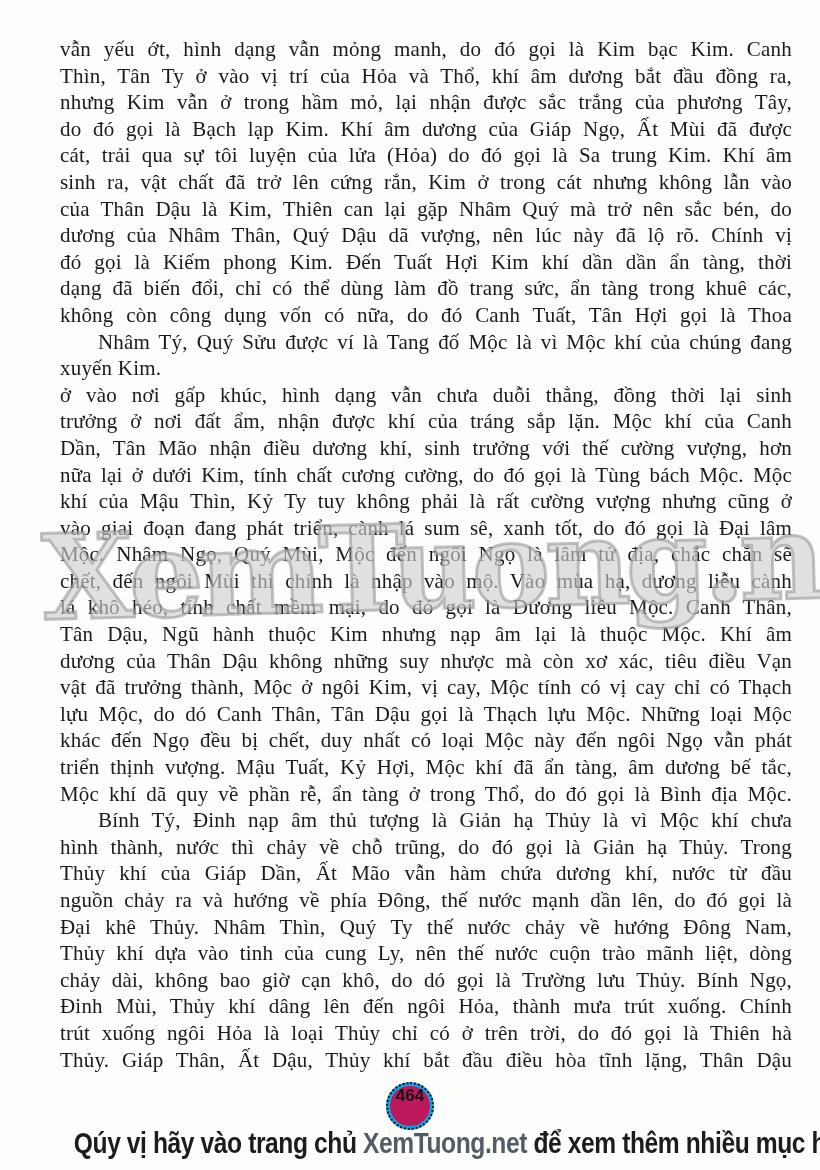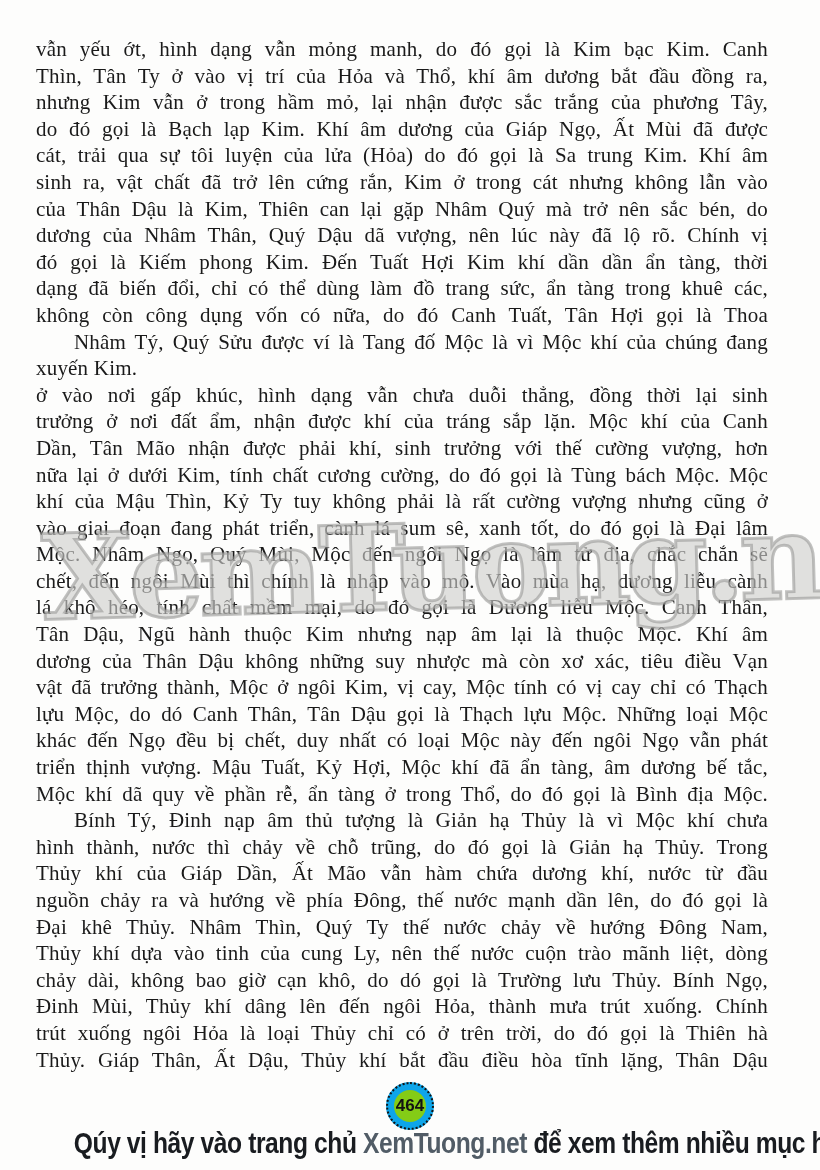--- a/index.html
+++ b/index.html
@@ -10,21 +10,21 @@
     overflow: hidden;
     position: relative;
   }
   .page {
     position: relative;
     width: 820px; height: 1170px;
     background: #fdfdfc;
   }
   .text-block {
     position: absolute;
-    left: 36px; top: 36px;
+    left: 60px; top: 36px;
     width: 732px;
     color: #1a1a1a;
     font-size: 21px;
     line-height: 26.6px;
     letter-spacing: 0.2px;
   }
   .line {
     text-align: justify;
     text-align-last: justify;
     white-space: normal;
@@ -46,27 +46,27 @@
     -webkit-text-stroke: 3px rgba(146, 146, 144, 0.55);
     text-shadow: 0 0 1px rgba(146,146,144,0.35);
     transform: rotate(-1.6deg);
     pointer-events: none;
     z-index: 3;
   }
   .page-badge {
     position: absolute;
     left: 386px; top: 1082px;
     width: 48px; height: 48px;
-    border: 8px solid #0ea5e9;
+    border: 4px solid #0ea5e9;
     outline: 2px dotted #131313;
     outline-offset: -2px;
     border-radius: 50%;
-    background: #84cc16;
+    background: #be185d;
     display: flex;
-    align-items: center;
+    align-items: flex-start;
     justify-content: center;
     z-index: 4;
   }
   .page-badge .num {
     font-family: "Liberation Sans", sans-serif;
     font-weight: bold;
     font-size: 17px;
     color: #131313;
     letter-spacing: 0;
   }
@@ -101,21 +101,21 @@
       <div class="line">sinh ra, vật chất đã trở lên cứng rắn, Kim ở trong cát nhưng không lẫn vào</div>
       <div class="line">của Thân Dậu là Kim, Thiên can lại gặp Nhâm Quý mà trở nên sắc bén, do</div>
       <div class="line">dương của Nhâm Thân, Quý Dậu dã vượng, nên lúc này đã lộ rõ. Chính vị</div>
       <div class="line">đó gọi là Kiếm phong Kim. Đến Tuất Hợi Kim khí dần dần ẩn tàng, thời</div>
       <div class="line">dạng đã biến đổi, chỉ có thể dùng làm đồ trang sức, ẩn tàng trong khuê các,</div>
       <div class="line">không còn công dụng vốn có nữa, do đó Canh Tuất, Tân Hợi gọi là Thoa</div>
       <div class="line indent">Nhâm Tý, Quý Sửu được ví là Tang đố Mộc là vì Mộc khí của chúng đang</div>
       <div class="line short">xuyến Kim.</div>
       <div class="line">ở vào nơi gấp khúc, hình dạng vẫn chưa duỗi thẳng, đồng thời lại sinh</div>
       <div class="line">trưởng ở nơi đất ẩm, nhận được khí của tráng sắp lặn. Mộc khí của Canh</div>
-      <div class="line">Dần, Tân Mão nhận được phải khí, sinh trưởng với thế cường vượng, hơn</div>
+      <div class="line">Dần, Tân Mão nhận điều dương khí, sinh trưởng với thế cường vượng, hơn</div>
       <div class="line">nữa lại ở dưới Kim, tính chất cương cường, do đó gọi là Tùng bách Mộc. Mộc</div>
       <div class="line">khí của Mậu Thìn, Kỷ Ty tuy không phải là rất cường vượng nhưng cũng ở</div>
       <div class="line">vào giai đoạn đang phát triển, cành lá sum sê, xanh tốt, do đó gọi là Đại lâm</div>
       <div class="line">Mộc. Nhâm Ngọ, Quý Mùi, Mộc đến ngôi Ngọ là lâm tử địa, chắc chắn sẽ</div>
       <div class="line">chết, đến ngôi Mùi thì chính là nhập vào mộ. Vào mùa hạ, dương liễu cành</div>
       <div class="line">lá khô héo, tính chất mềm mại, do đó gọi là Dương liễu Mộc. Canh Thân,</div>
       <div class="line">Tân Dậu, Ngũ hành thuộc Kim nhưng nạp âm lại là thuộc Mộc. Khí âm</div>
       <div class="line">dương của Thân Dậu không những suy nhược mà còn xơ xác, tiêu điều Vạn</div>
       <div class="line">vật đã trưởng thành, Mộc ở ngôi Kim, vị cay, Mộc tính có vị cay chỉ có Thạch</div>
       <div class="line">lựu Mộc, do dó Canh Thân, Tân Dậu gọi là Thạch lựu Mộc. Những loại Mộc</div>

